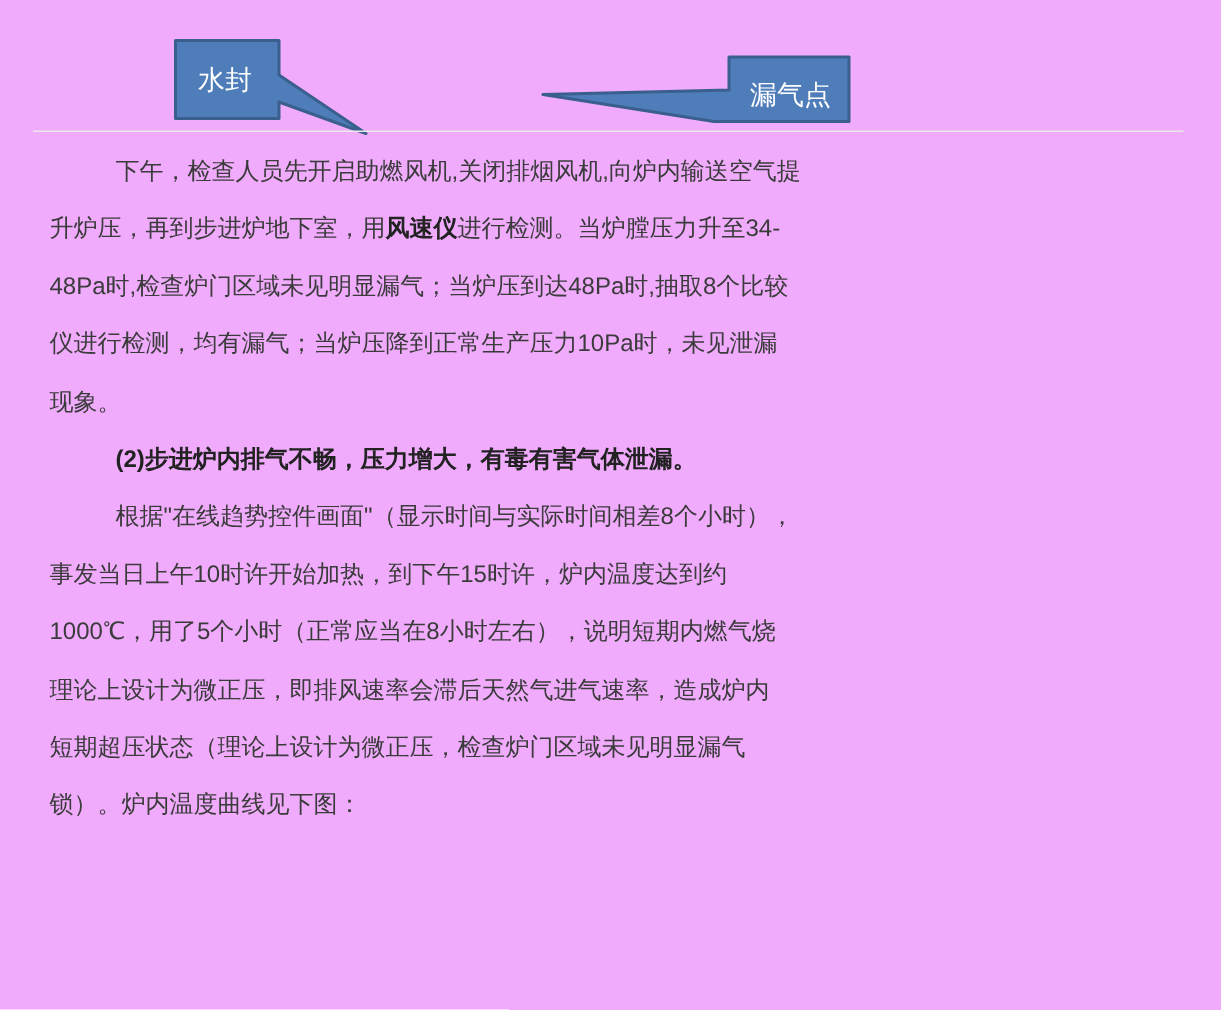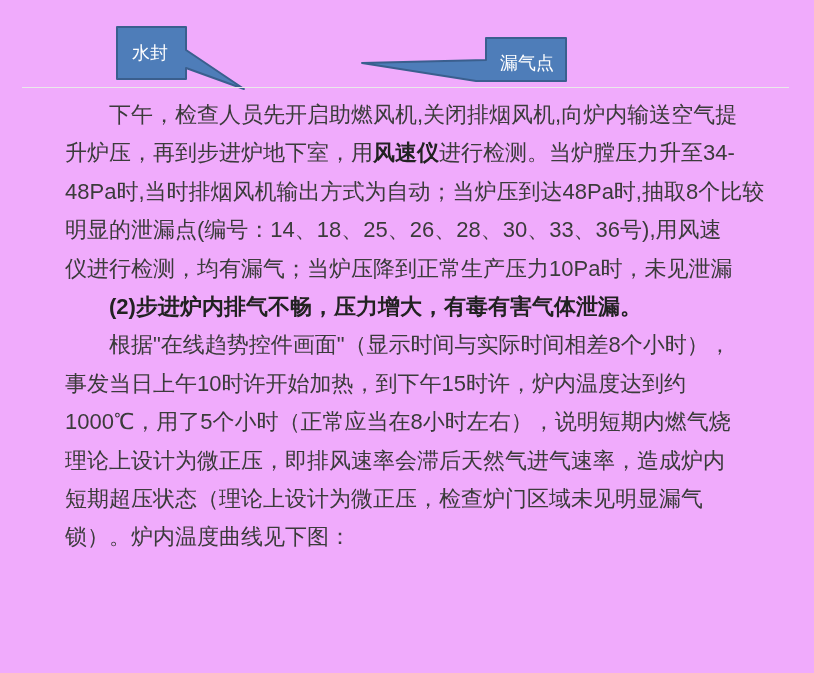--- a/index.html
+++ b/index.html
@@ -22,24 +22,23 @@
     left: 22px;
     top: 87px;
     width: 767px;
     height: 1px;
     background: #e9e9e9;
   }
   .doc-text {
     position: absolute;
     left: 33px;
     top: 96px;
-    font-size: 22px;
+    font-size: 16px;
     line-height: 38.4px;
     color: #3b3b3b;
-    margin-left: 32px;
   }
   .line { white-space: nowrap; }
   .line.first { padding-left: 44px; }
   .para.bold .line { font-weight: bold; color: #222222; }
   .line b { font-weight: bold; color: #222222; }
 </style>
 </head>
 <body>
 
 <div class="page">
@@ -51,23 +50,23 @@
     <path stroke-width="2" stroke-linejoin="round" d="M 486,38 L 566,38 L 566,81 L 476,81 L 362,63 L 486,60 Z" fill="#4e7db9" stroke="#3a5f8e"></path>
     <text class="callout-label" x="527" y="69" text-anchor="middle" fill="#ffffff">漏气点</text>
   </svg>
 
   <div class="image-edge"></div>
 
   <div class="doc-text" id="doc-body" style="color: rgb(59, 59, 59);">
       <div class="para">
         <div class="line first">下午，检查人员先开启助燃风机,关闭排烟风机,向炉内输送空气提</div>
         <div class="line">升炉压，再到步进炉地下室，用<b>风速仪</b>进行检测。当炉膛压力升至34-</div>
-        <div class="line">48Pa时,当时排烟风机输出方式为自动；当炉压到达48Pa时,抽取8个比较</div>
-        <div class="line">明显的泄漏点(编号：14、18、25、26、28、30、33、36号),用风速</div>
+        <div class="line">48Pa时,检查炉门区域未见明显漏气；当炉压到达48Pa时,抽取8个比较</div>
         <div class="line">仪进行检测，均有漏气；当炉压降到正常生产压力10Pa时，未见泄漏</div>
+        <div class="line">现象。</div>
       </div>
       <div class="para bold">
         <div class="line first">(2)步进炉内排气不畅，压力增大，有毒有害气体泄漏。</div>
       </div>
       <div class="para">
         <div class="line first">根据"在线趋势控件画面"（显示时间与实际时间相差8个小时），</div>
         <div class="line">事发当日上午10时许开始加热，到下午15时许，炉内温度达到约</div>
         <div class="line">1000℃，用了5个小时（正常应当在8小时左右），说明短期内燃气烧</div>
         <div class="line">理论上设计为微正压，即排风速率会滞后天然气进气速率，造成炉内</div>
         <div class="line">短期超压状态（理论上设计为微正压，检查炉门区域未见明显漏气</div>

